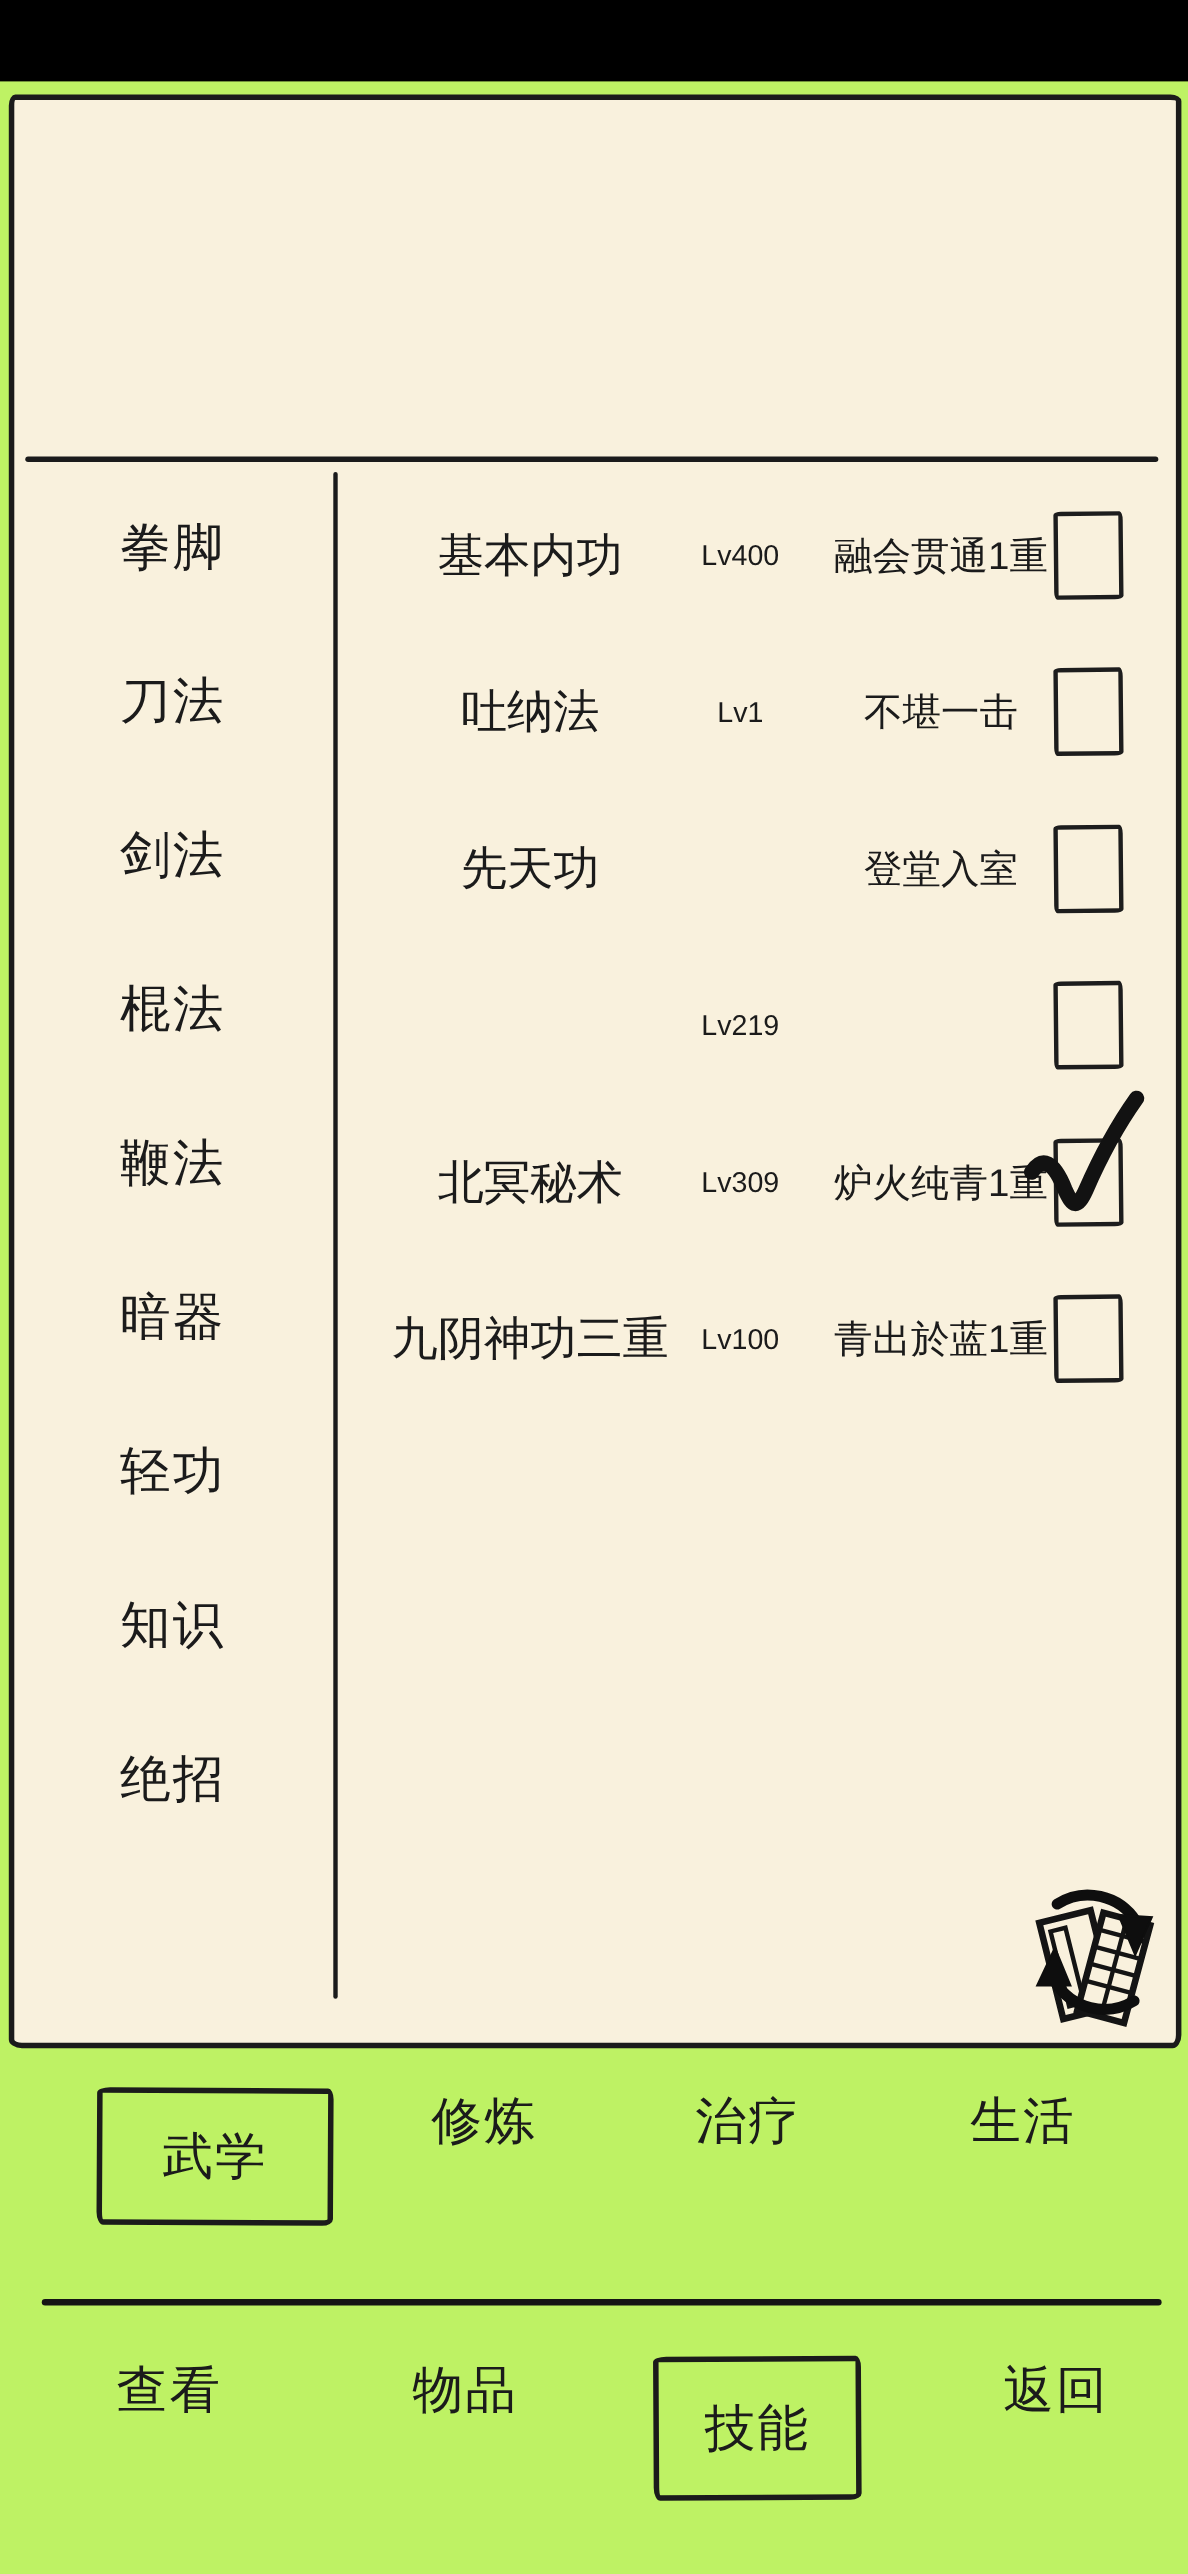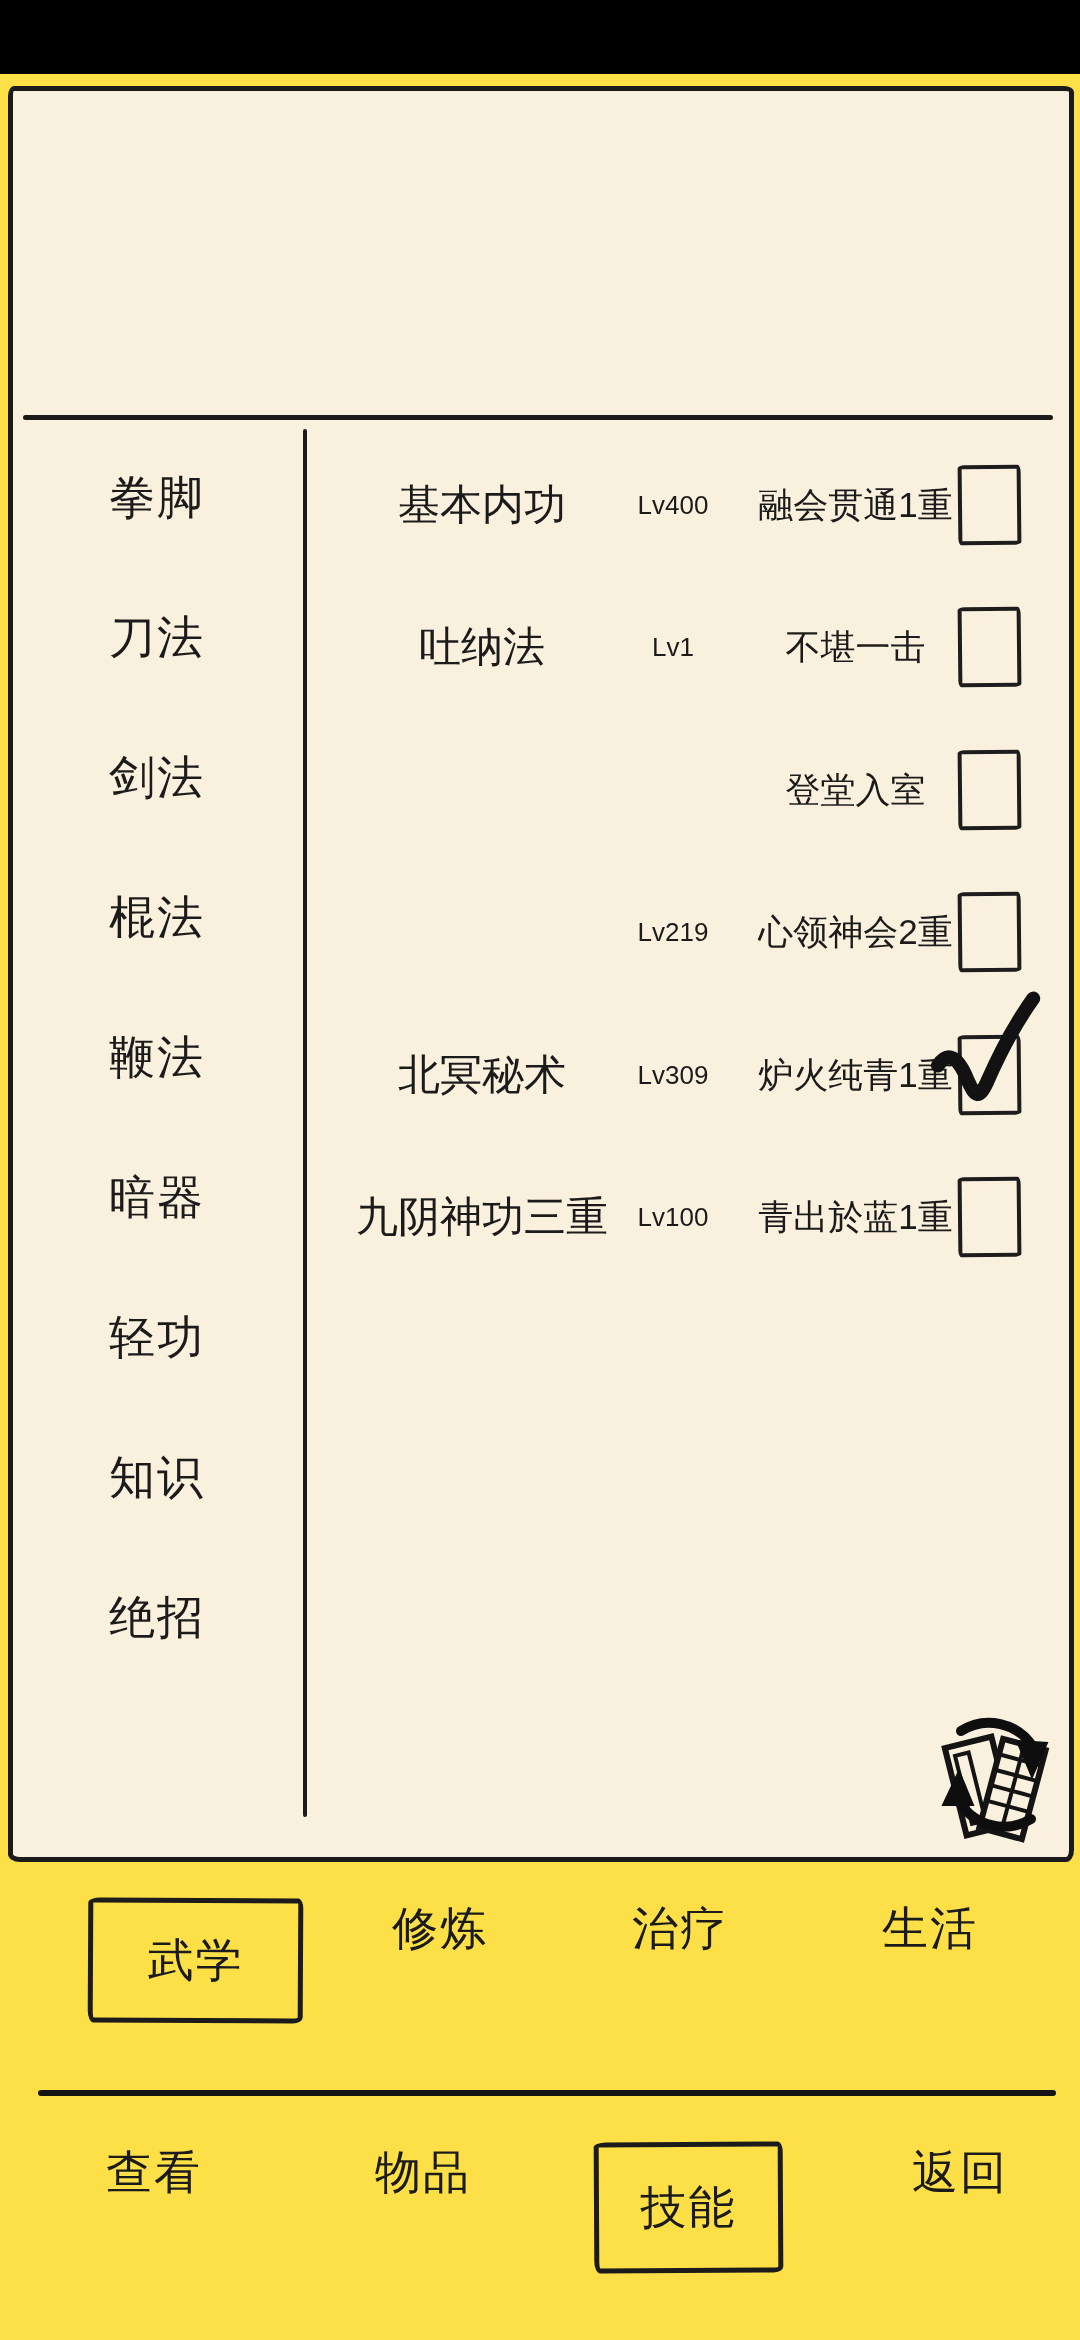--- a/index.html
+++ b/index.html
@@ -1,19 +1,19 @@
 <!DOCTYPE html>
 <html><head>
 <meta charset="utf-8">
 <style>
   html,body{margin:0;padding:0;background:#f9f1dd;}
   .screen{
     position:relative;
     width:1080px;height:2340px;
-    background:#fde047;
+    background:#bef264;
     overflow:hidden;
     font-family:"Liberation Sans","DejaVu Sans",sans-serif;
     color:#1b1b1b;
   }
   
   .status-bar{position:absolute;left:0;top:0;width:1080px;height:74px;background:#000;}
   
   .panel{
     position:absolute;left:8px;top:86px;width:1056px;height:1766px;
     border:5px solid #1b1b1b;
@@ -146,26 +146,26 @@
       <span class="s-prof">融会贯通1重</span>
       <span class="checkbox"></span>
     </div>
     <div class="skill-row" style="top:515px">
       <span class="s-name">吐纳法</span>
       <span class="s-level">Lv1</span>
       <span class="s-prof">不堪一击</span>
       <span class="checkbox"></span>
     </div>
     <div class="skill-row" style="top:658px">
+      <span class="s-name">先天功</span>
       <span class="s-prof">登堂入室</span>
       <span class="checkbox"></span>
     </div>
     <div class="skill-row" style="top:800px">
       <span class="s-level">Lv219</span>
-      <span class="s-prof">心领神会2重</span>
       <span class="checkbox"></span>
     </div>
     <div class="skill-row" style="top:943px">
       <span class="s-name">北冥秘术</span>
       <span class="s-level">Lv309</span>
       <span class="s-prof">炉火纯青1重</span>
       <span class="checkbox">
         <svg class="checkmark" width="112" height="132" viewBox="0 0 112 132">
           <path d="M8,78 C18,64 28,68 38,94 C45,110 49,112 57,95 C70,66 88,34 104,12" fill="none" stroke="#121212" stroke-width="14" stroke-linecap="round" stroke-linejoin="round"></path>
         </svg>

